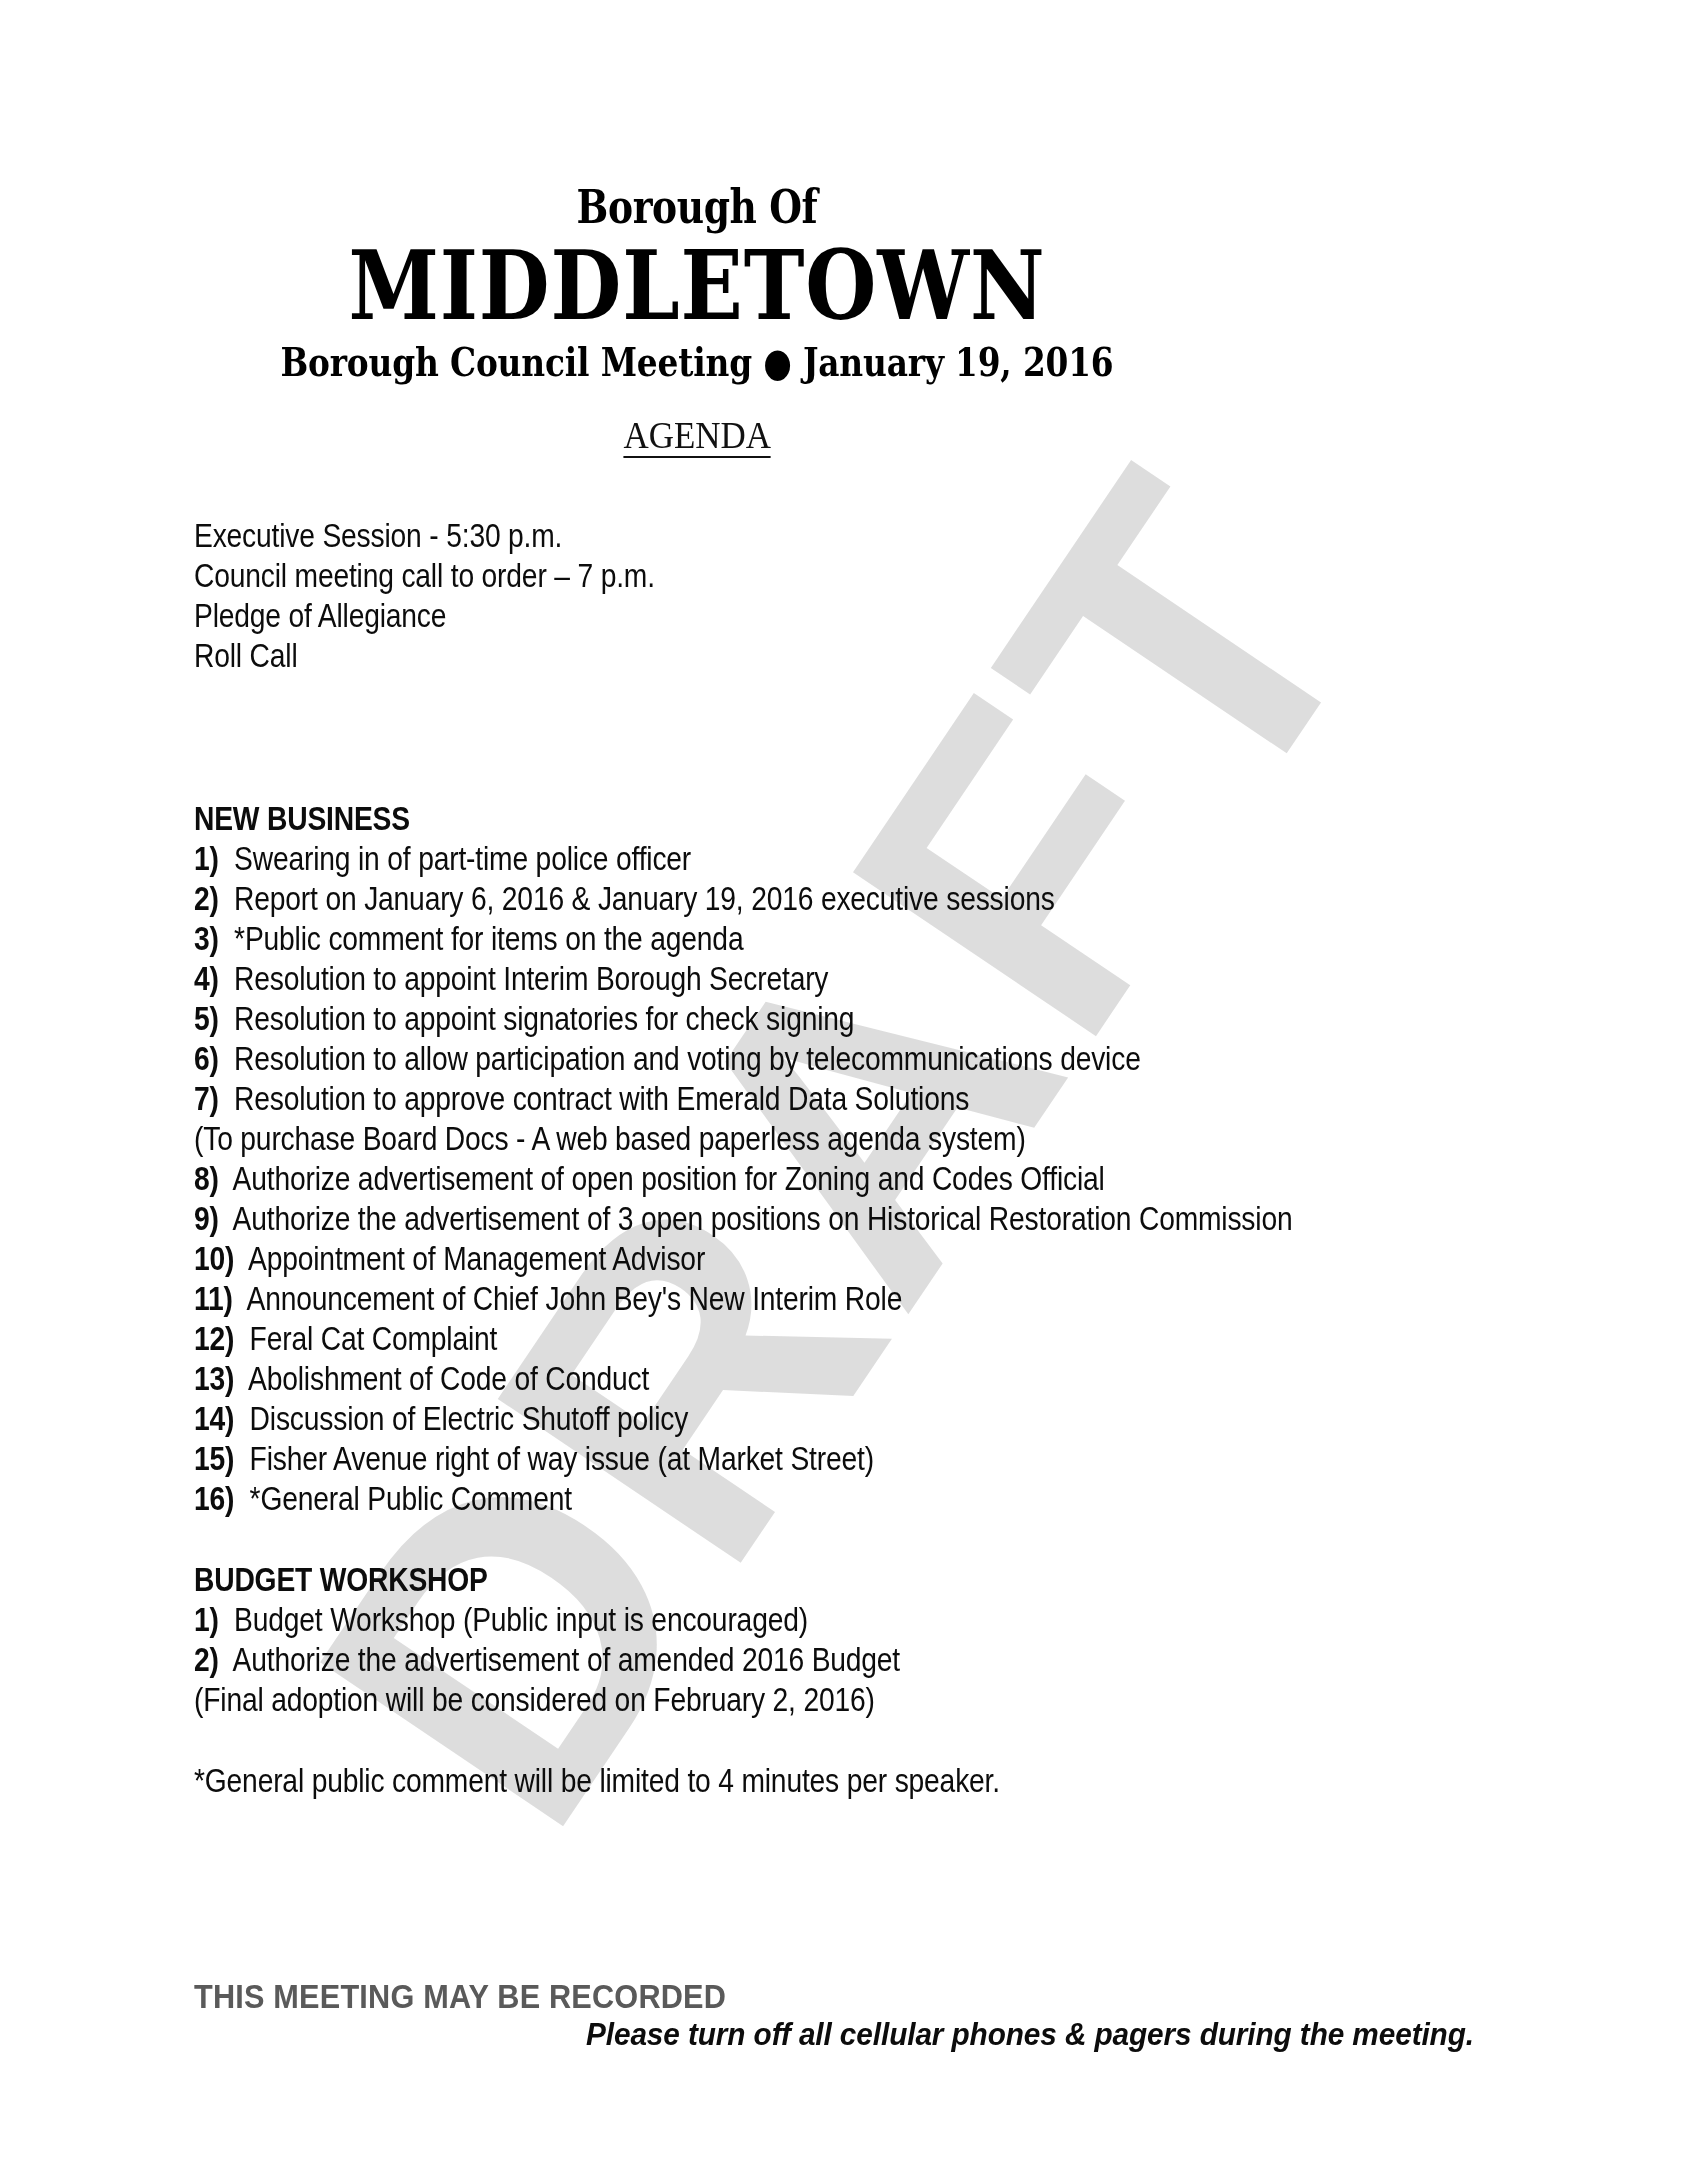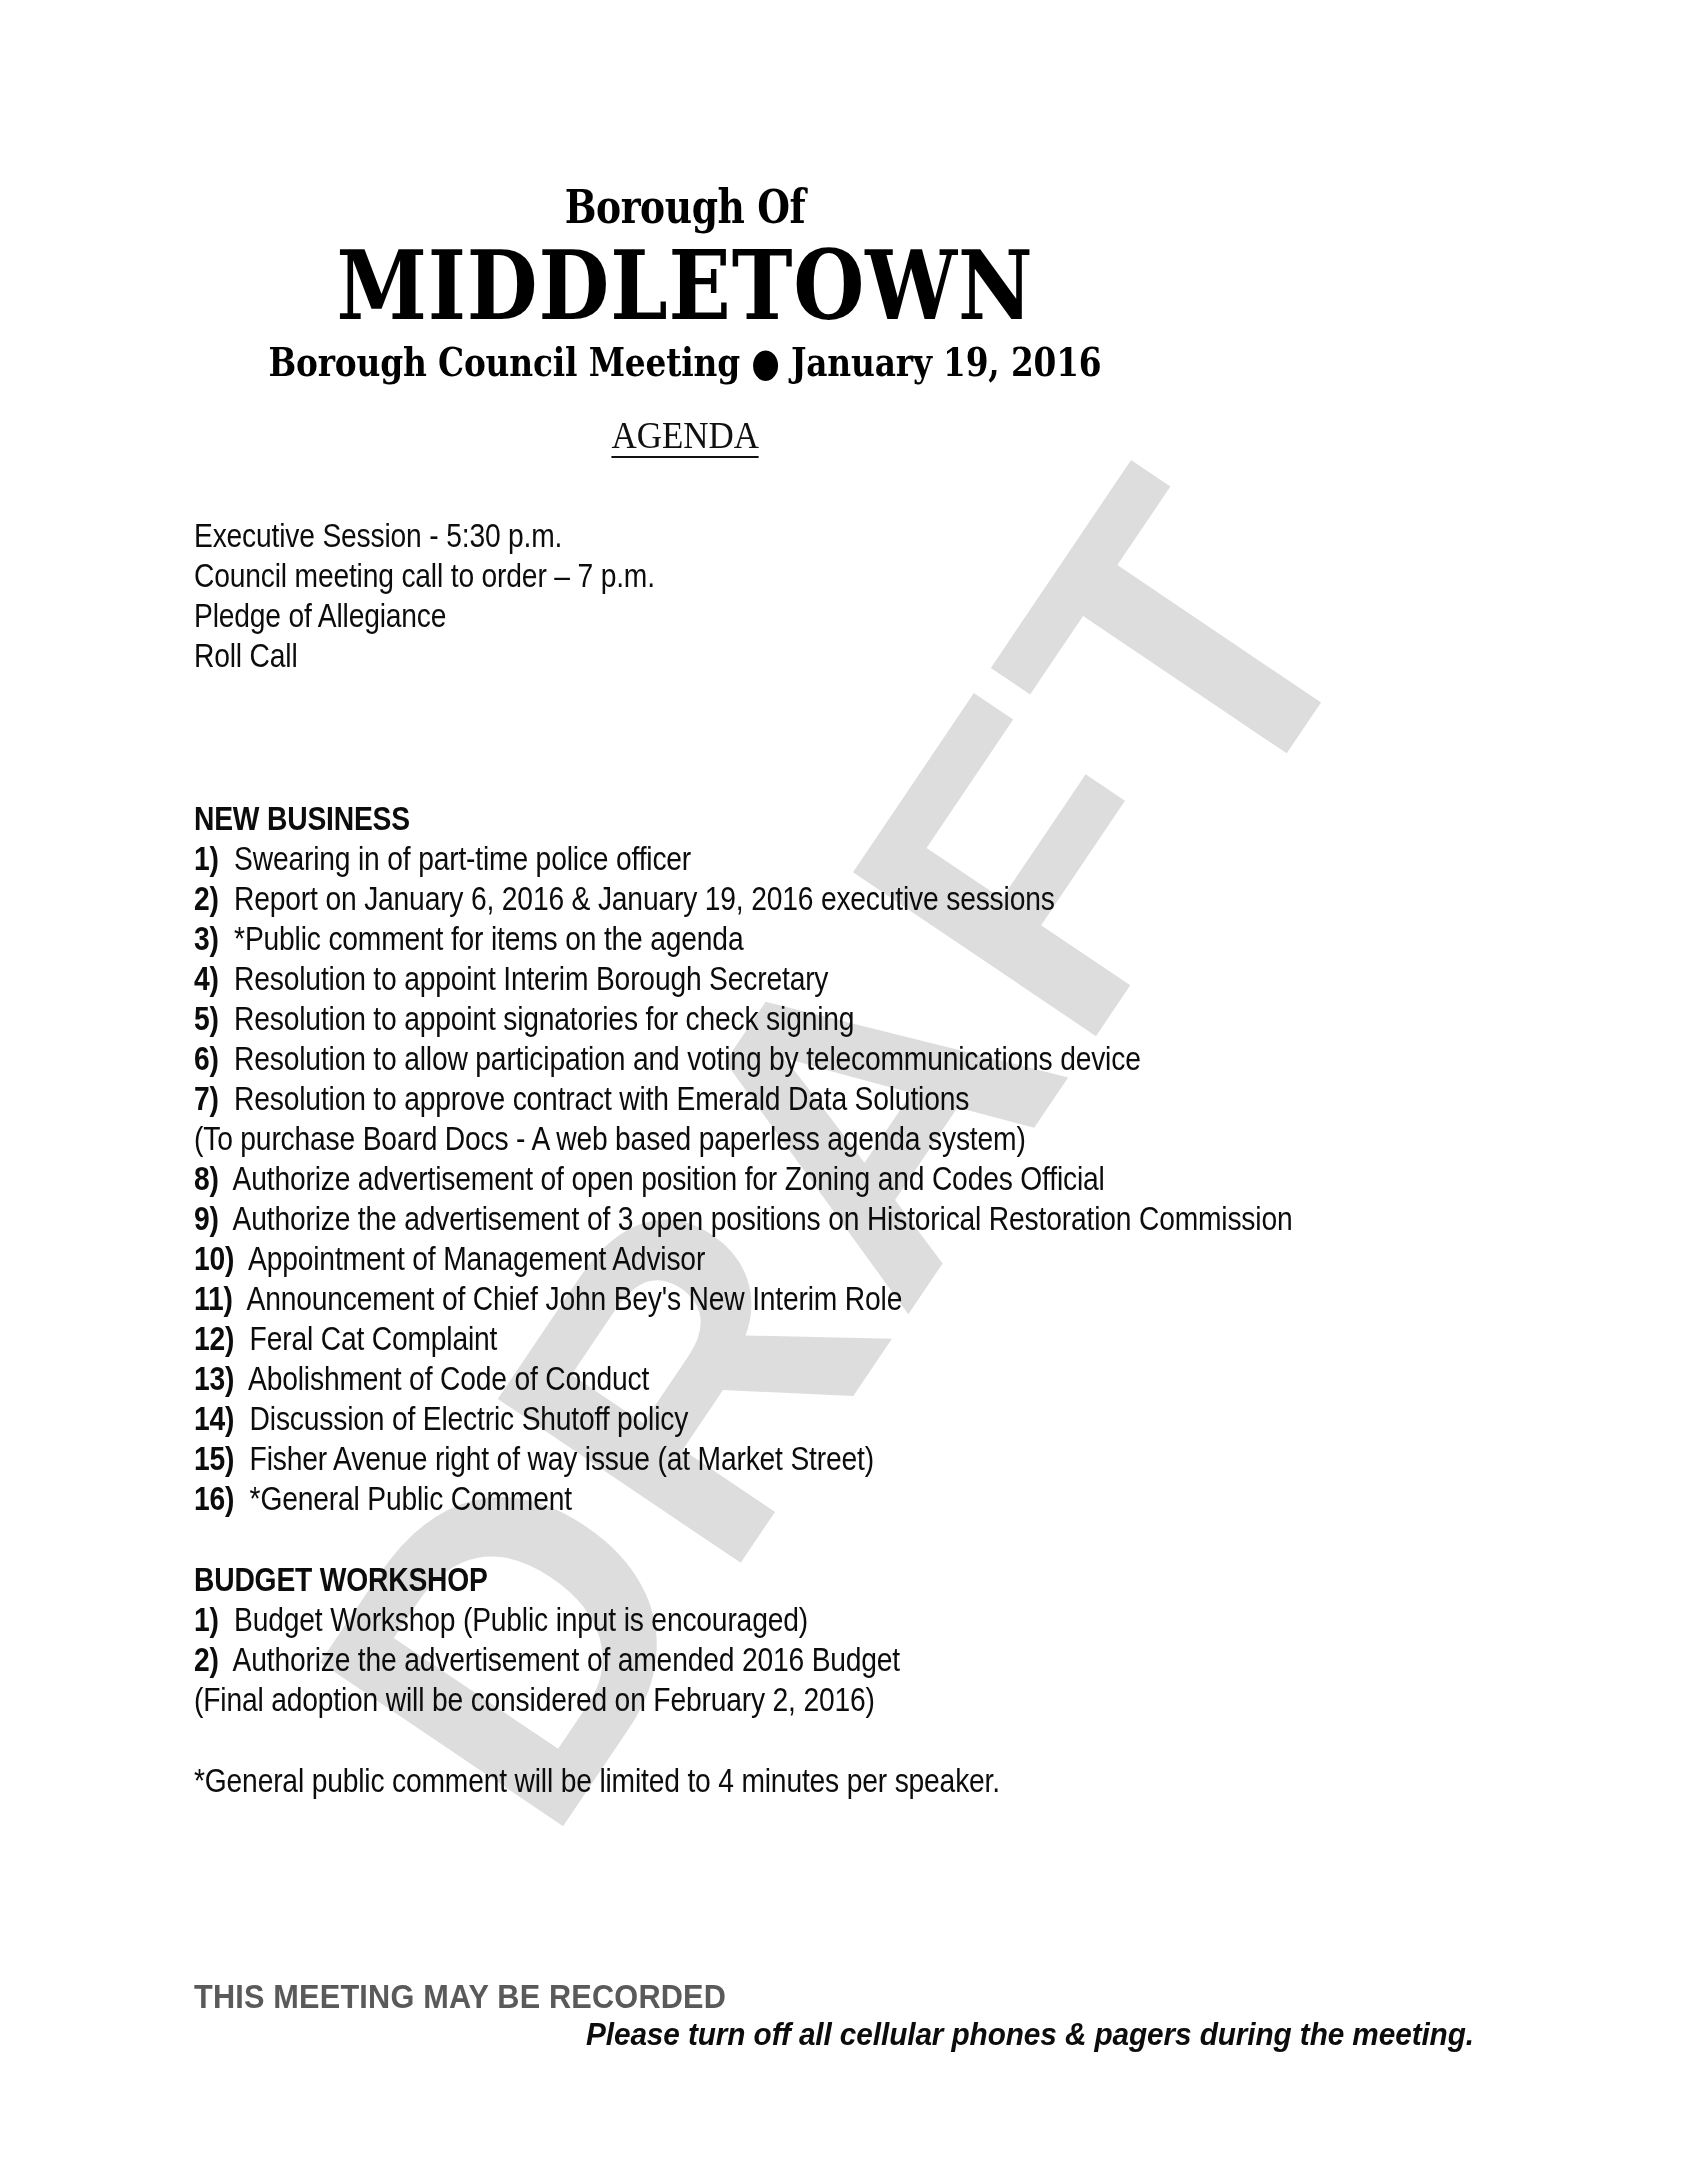--- a/index.html
+++ b/index.html
@@ -51,20 +51,21 @@
     -webkit-text-stroke: 0px transparent;
   }
 
   
   #content {
     position: absolute;
     left: 0; top: 0;
     width: 1370px;
     height: 2178px;
     z-index: 2;
+    padding-left: 24px;
   }
 
   
   .masthead {
     text-align: center;
     font-family: "DejaVu Serif", "Liberation Serif", serif;
     color: #000000;
   }
   .mast-line1 {
     position: absolute;

